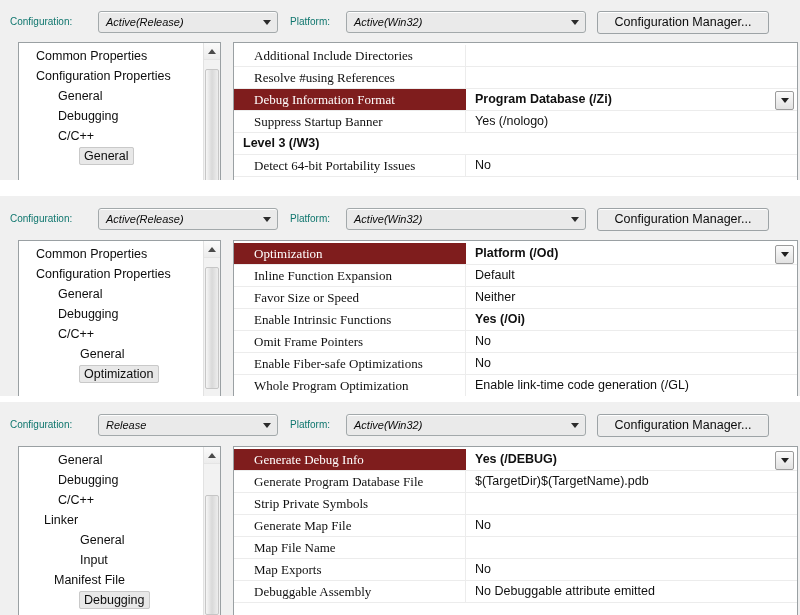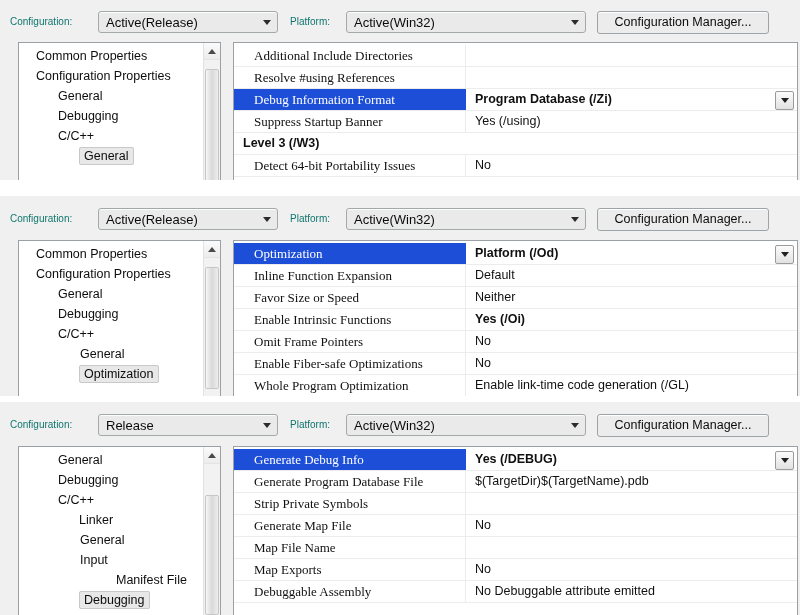--- a/index.html
+++ b/index.html
@@ -53,24 +53,25 @@
     background: #eaeaea;
     border: 1px solid #a3a9ab;
     border-radius: 3px;
     box-sizing: border-box;
     display: flex;
     align-items: center;
     box-shadow: inset 0 1px 0 #fdfdfd;
   }
   .combo .cbtext {
     padding-left: 7px;
-    font-size: 13px;
+    font-size: 11px;
     color: #0b0b0b;
     white-space: nowrap;
     overflow: hidden;
+    font-style: italic;
   }
   .combo .cbarrow {
     position: absolute;
     right: 6px;
     top: 50%;
     margin-top: -2px;
     width: 0;
     height: 0;
     border-left: 4px solid transparent;
     border-right: 4px solid transparent;
@@ -214,21 +215,21 @@
     box-sizing: border-box;
     font-size: 12.5px;
     color: #101010;
     white-space: nowrap;
     overflow: hidden;
     line-height: 21px;
     height: 100%;
   }
   .gval.bold { font-weight: bold; }
   .grow.sel .gname {
-    background: #1d4ed8;
+    background: #7f1d1d;
     color: #ffffff;
     border-right: none;
   }
   .grow.sel .gdd {
     position: absolute;
     right: 3px;
     top: 2px;
     width: 17px;
     height: 17px;
     background: linear-gradient(#fbfbfb,#e2e2e2);
@@ -294,21 +295,21 @@
               </div>    
               <div class="grow sel">      
                 <div class="gname">Debug Information Format</div>      
                 <div class="gval bold">Program Database (/Zi)</div>      
                 <div class="gdd">
                   <i></i>
                 </div>    
               </div>    
               <div class="grow">      
                 <div class="gname">Suppress Startup Banner</div>      
-                <div class="gval">Yes (/using)</div>    
+                <div class="gval">Yes (/nologo)</div>    
               </div>    
               <div class="grow">      
                 <div class="gval bold">Level 3 (/W3)</div>    
               </div>    
               <div class="grow">      
                 <div class="gname">Detect 64-bit Portability Issues</div>      
                 <div class="gval">No</div>    
               </div>  
             </div>
           </div>
@@ -400,24 +401,24 @@
             <span class="cbarrow"></span>  
           </div>  
           <div class="btn" style="margin-left:11px;width:172px;">Configuration Manager...</div>
         </div>
         <div class="body-area" style="top:44px;">
           <div class="tree">  
             <div class="tree-list">    
               <div class="tree-item" style="padding-left:38px;"><span>General</span></div>    
               <div class="tree-item" style="padding-left:38px;"><span>Debugging</span></div>    
               <div class="tree-item" style="padding-left:38px;"><span>C/C++</span></div>    
-              <div class="tree-item" style="padding-left:59px;"><span>Linker</span></div>    
+              <div class="tree-item" style="padding-left:24px;"><span>Linker</span></div>    
               <div class="tree-item" style="padding-left:60px;"><span>General</span></div>    
               <div class="tree-item" style="padding-left:60px;"><span>Input</span></div>    
-              <div class="tree-item" style="padding-left:96px;"><span>Manifest File</span></div>    
+              <div class="tree-item" style="padding-left:34px;"><span>Manifest File</span></div>    
               <div class="tree-item sel" style="padding-left:60px;"><span>Debugging</span></div>  
             </div>  
             <div class="tree-scroll">    
               <div class="sb-up">
                 <i></i>
               </div>    
               <div class="sb-thumb" style="top:48px;height:118px;"></div>  
             </div>
           </div>
           <div class="grid">  

